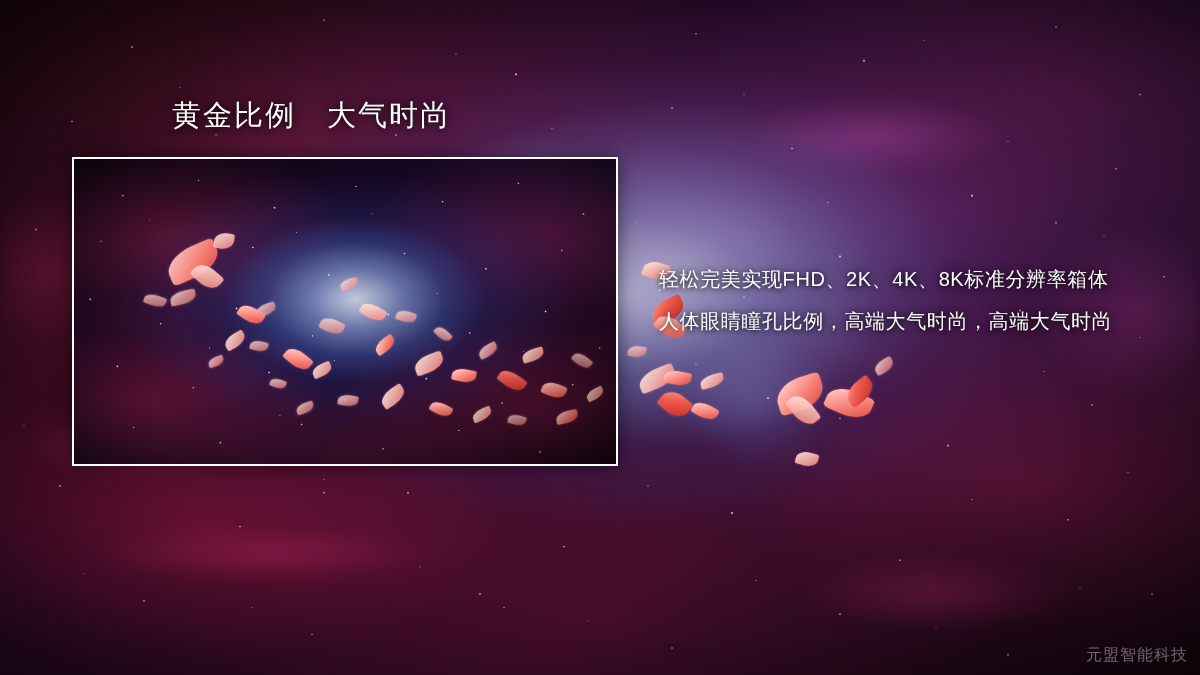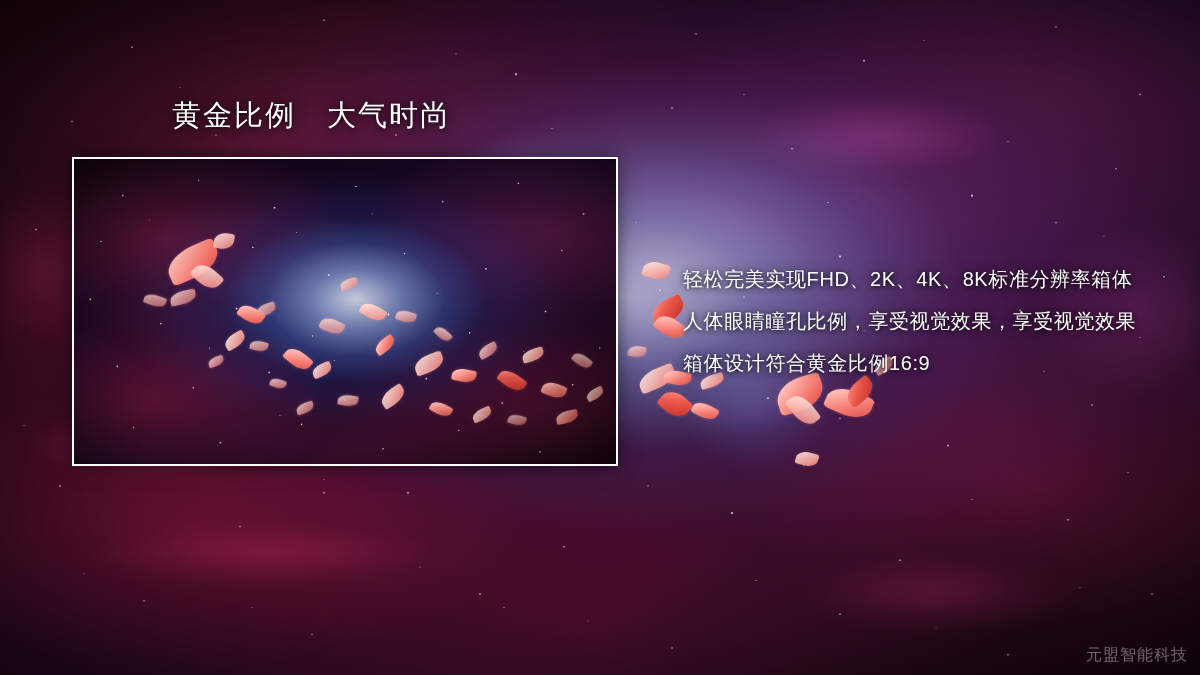--- a/index.html
+++ b/index.html
@@ -244,21 +244,20 @@
   }
   .petal.soft {
     background:linear-gradient(150deg, rgba(255,236,232,.85) 0%, rgba(255,186,178,.75) 45%, rgba(236,120,110,.7) 100%);
     filter:blur(0.4px);
   }
 
   
   #body-text {
     position:absolute; left:659px; top:258px;
     width:500px;
-    margin-left:24px;
   }
   #body-text .line {
     font-size:20px;
     line-height:42px;
     color:#ffffff;
     letter-spacing:0.6px;
     white-space:pre;
     text-shadow:0 1px 5px rgba(0,0,0,.8), 0 0 12px rgba(0,0,0,.55);
   }
 
@@ -340,19 +339,18 @@
         <div class="petal soft" style="left: 498px; top: 196px; width: 20px; height: 11px; transform: rotate(38deg);"></div>
         <div class="petal pale" style="left: 512px; top: 230px; width: 18px; height: 10px; transform: rotate(-26deg);"></div>
         <div class="petal soft" style="left: 196px; top: 220px; width: 16px; height: 9px; transform: rotate(20deg);"></div>
         <div class="petal soft" style="left: 134px; top: 198px; width: 16px; height: 9px; transform: rotate(-20deg);"></div>
       </div>
     <div class="inner-vignette"></div>
   </div>
 
   <div id="body-text">
     <div class="line">轻松完美实现FHD、2K、4K、8K标准分辨率箱体</div>
-    <div class="line">人体眼睛瞳孔比例，享受视觉效果，享受视觉效果</div>
-    <div class="line">箱体设计符合黄金比例16:9</div>
+    <div class="line">人体眼睛瞳孔比例，高端大气时尚，高端大气时尚</div>
   </div>
 
   <div id="watermark">元盟智能科技</div>
 
 </div>
 
 </body></html>

